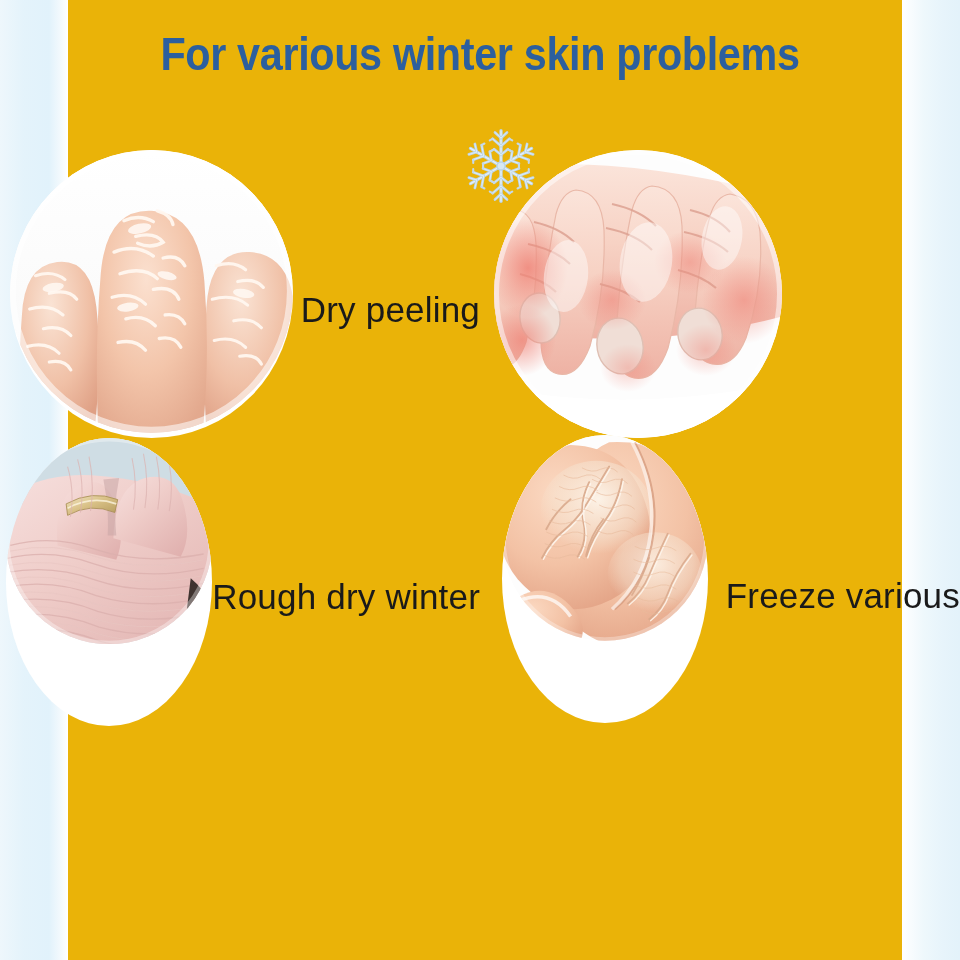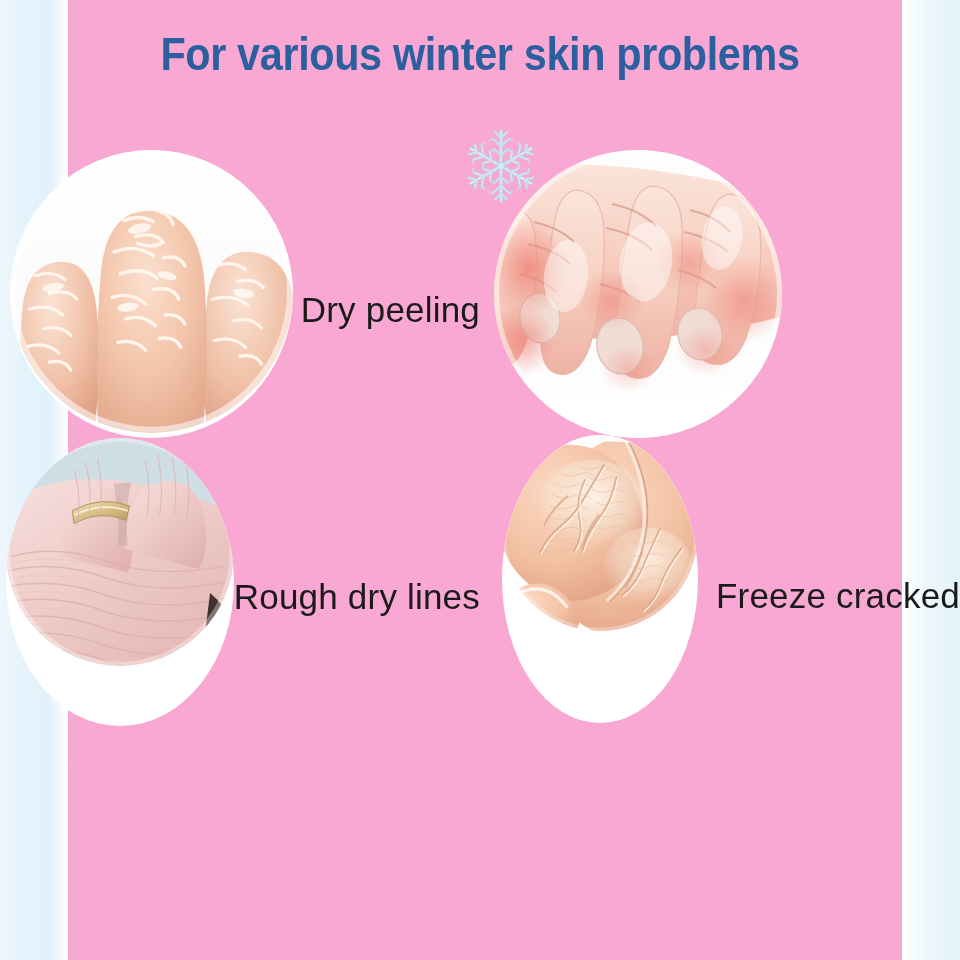--- a/index.html
+++ b/index.html
@@ -8,21 +8,21 @@
     background: #ffffff;
   }
   body {
     font-family: "Liberation Sans", sans-serif;
   }
   .page {
     position: relative;
     width: 960px;
     height: 960px;
     overflow: hidden;
-    background: #f9a8d4;
+    background: #eab308;
   }
   
   .edge-band {
     position: absolute;
     top: 0;
     height: 960px;
     pointer-events: none;
   }
   .edge-band.left {
     left: 0;
@@ -403,21 +403,21 @@
                 <path d="M210 26 q8 38 2 74"></path>
                 <path d="M228 36 q6 34 0 66"></path>
               </g>
 
               <path d="M258 196 q36 30 48 96 l-60 0 z" fill="#2c2320" opacity="0.9"></path>
 
               <circle cx="144" cy="144" r="142" fill="none" stroke="#ffffff" stroke-width="6" opacity="0.35"></circle>
             </g>
           </svg>
         </div>
-        <div class="caption">Rough dry lines</div>
+        <div class="caption">Rough dry winter</div>
       </div>
 
       <div class="cell cell-4">
         <div class="photo">
           <svg class="inner" viewBox="0 0 288 288" preserveAspectRatio="xMidYMid slice" aria-hidden="true">
             <defs>
               <radialGradient id="f4heel" cx="38%" cy="30%" r="78%">
                 <stop offset="0%" stop-color="#fbd9c2"></stop>
                 <stop offset="55%" stop-color="#f3c2a5"></stop>
                 <stop offset="100%" stop-color="#e2a184"></stop>
@@ -491,17 +491,17 @@
                 <path d="M190 228 q16 8 30 2 q14 -6 28 4"></path>
                 <path d="M196 246 q16 8 30 2 q14 -6 28 4"></path>
               </g>
 
               <path d="M24 226 q42 -22 76 18 q30 36 -8 64 l-92 0 q-16 -54 24 -82z" fill="url(#f4heel)"></path>
               <path d="M24 232 q44 -18 72 22" fill="none" stroke="#ffffff" stroke-width="5" opacity="0.7"></path>
               <circle cx="144" cy="144" r="142" fill="none" stroke="#ffffff" stroke-width="6" opacity="0.3"></circle>
             </g>
           </svg>
         </div>
-        <div class="caption">Freeze cracked</div>
+        <div class="caption">Freeze various</div>
       </div>
     </div>
   </div>
 </div>
 
 </body></html>

